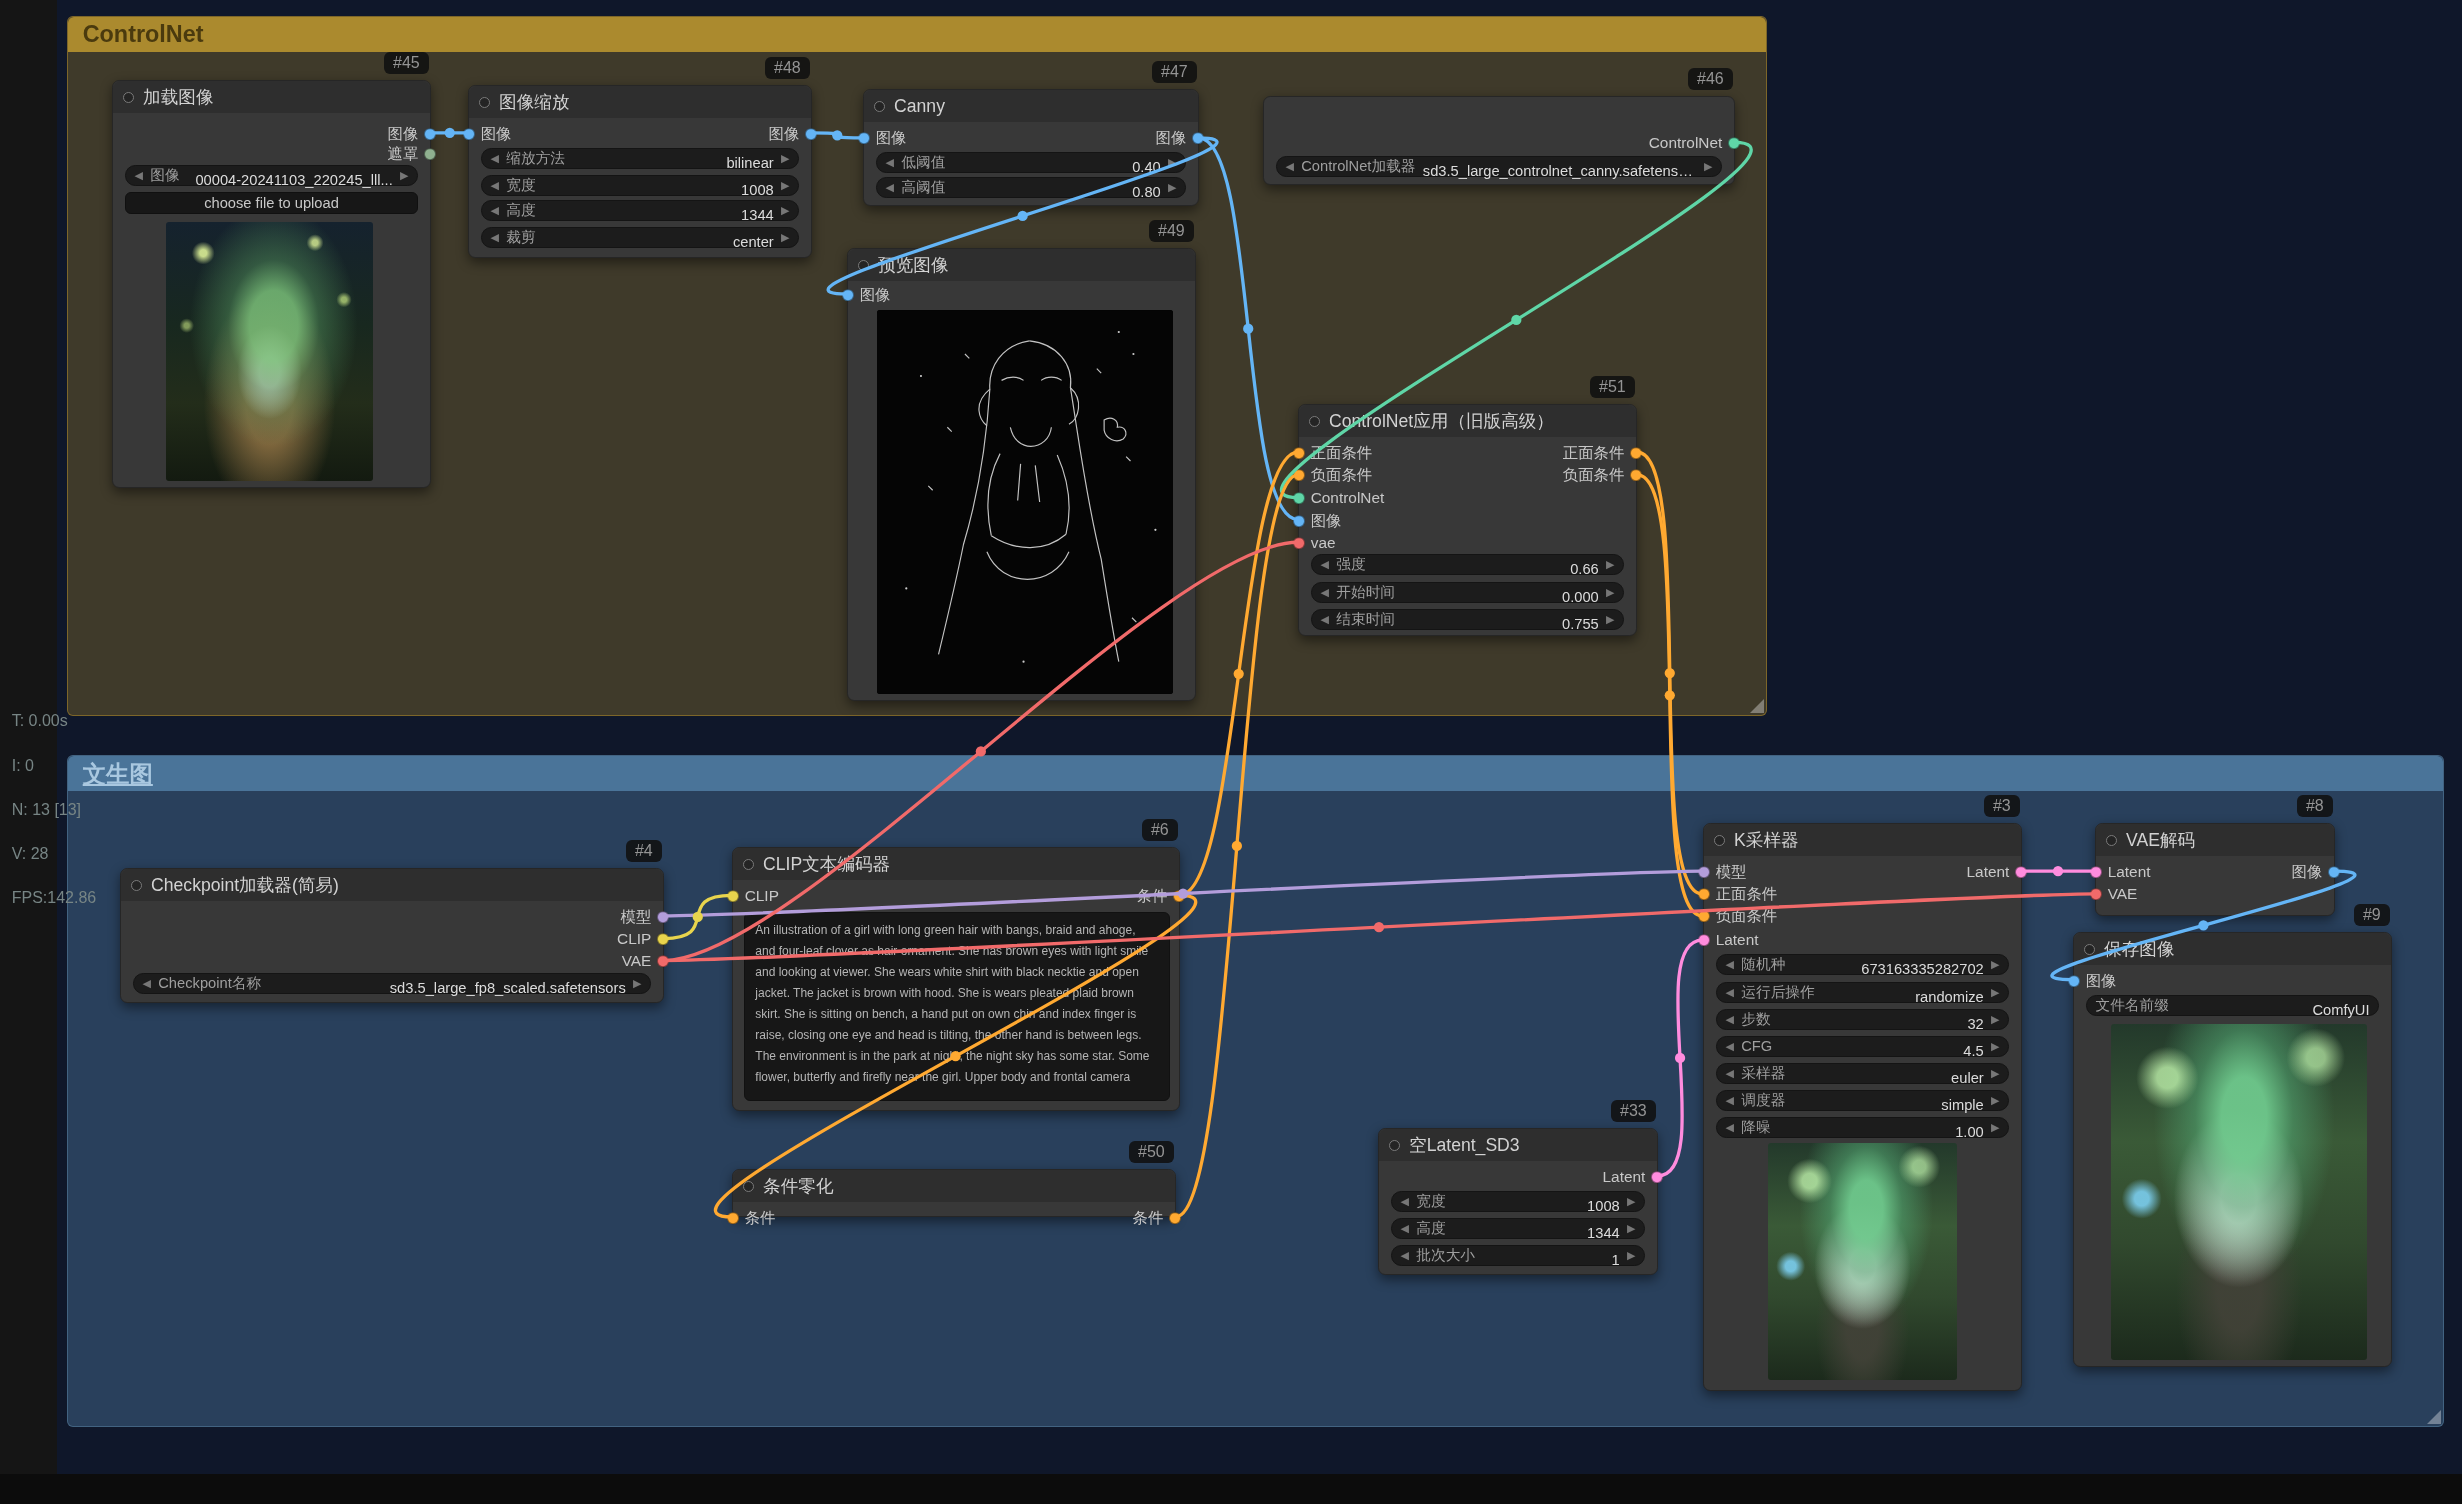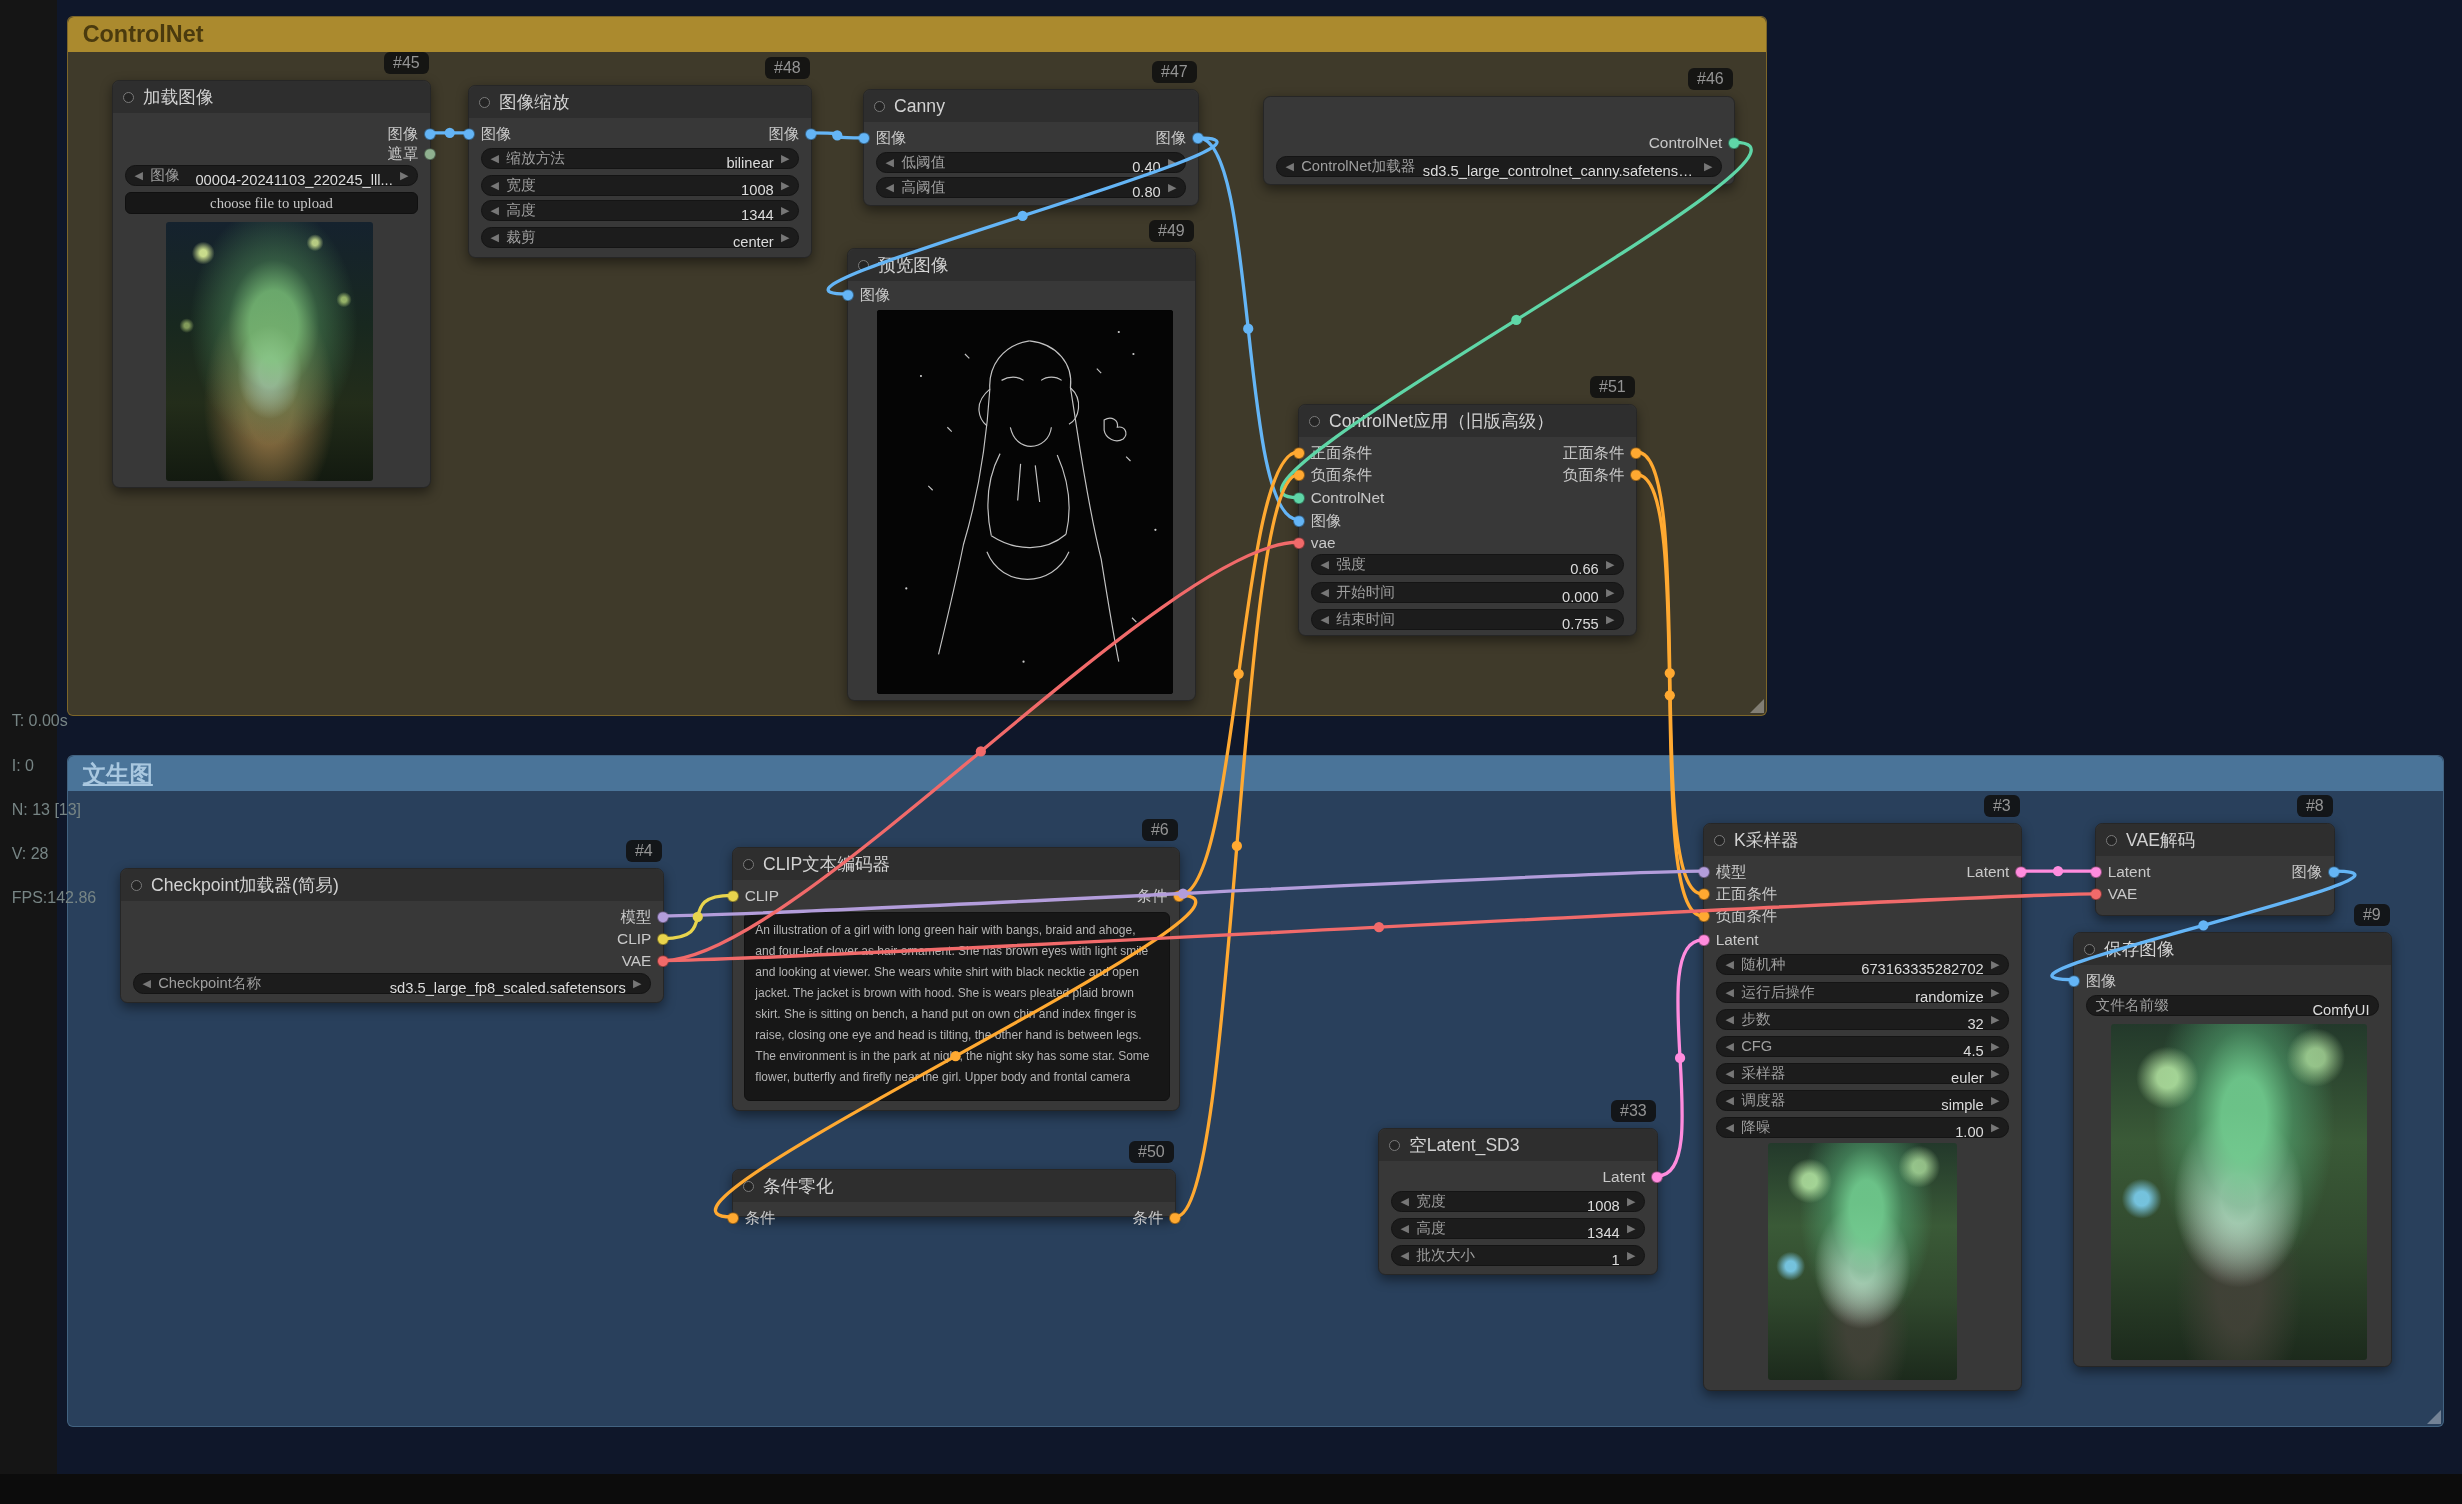--- a/index.html
+++ b/index.html
@@ -30,21 +30,21 @@
   .row.in .dot{left:-17.6px;}
   .row.out .dot{right:-17.6px;}
   .sc-image{background:#64B5F6;} .sc-mask{background:#8fb08f;} .sc-cnet{background:#5FD6A7;}
   .sc-cond{background:#FFA931;} .sc-vae{background:#F16A6A;} .sc-model{background:#B39DDB;}
   .sc-clip{background:#E8D44D;} .sc-latent{background:#FF8CDE;}
 
   .widget{position:absolute;left:11.7px;right:11.7px;height:20.5px;background:#1c1c1c;border:0.7px solid #141414;border-radius:10.3px;display:flex;align-items:center;padding:0 8.8px;font-size:14.7px;color:#9f9f9f;gap:7.3px;}
   .widget .wvalue{margin-left:auto;color:#dcdcdc;overflow:hidden;text-overflow:ellipsis;white-space:nowrap;margin-top:9px;}
   .widget .wlabel{white-space:nowrap;}
   .arr{color:#777;font-size:11px;flex:none;}
-  .btn-widget{position:absolute;left:11.7px;right:11.7px;height:22px;background:#171717;border:0.7px solid #101010;border-radius:5.9px;display:flex;align-items:center;justify-content:center;font-size:14.7px;color:#c8c8c8;font-family:Liberation Serif, serif;}
+  .btn-widget{position:absolute;left:11.7px;right:11.7px;height:22px;background:#171717;border:0.7px solid #101010;border-radius:5.9px;display:flex;align-items:center;justify-content:center;font-size:14.7px;color:#c8c8c8;}
   .prompt-box{position:absolute;background:#171717;border:0.7px solid #111;border-radius:5.9px;padding:7.3px 10.3px;font-size:12px;line-height:21px;color:#b5b5b5;overflow:hidden;}
 
   .img-frame{position:absolute;border-radius:2.9px;overflow:hidden;background:#000;}
   .art-night{width:100%;height:100%;background:
     radial-gradient(circle at 18% 12%, rgba(220,240,150,0.9) 0 1.2%, transparent 4%),
     radial-gradient(circle at 72% 8%, rgba(220,240,150,0.8) 0 1%, transparent 3%),
     radial-gradient(circle at 86% 30%, rgba(200,230,130,0.7) 0 1%, transparent 3%),
     radial-gradient(circle at 10% 40%, rgba(200,230,130,0.6) 0 1%, transparent 3%),
     radial-gradient(ellipse at 52% 40%, rgba(120,190,120,0.85) 0 16%, rgba(80,140,90,0.5) 30%, transparent 55%),
     radial-gradient(ellipse at 50% 58%, rgba(235,238,232,0.85) 0 7%, transparent 22%),

